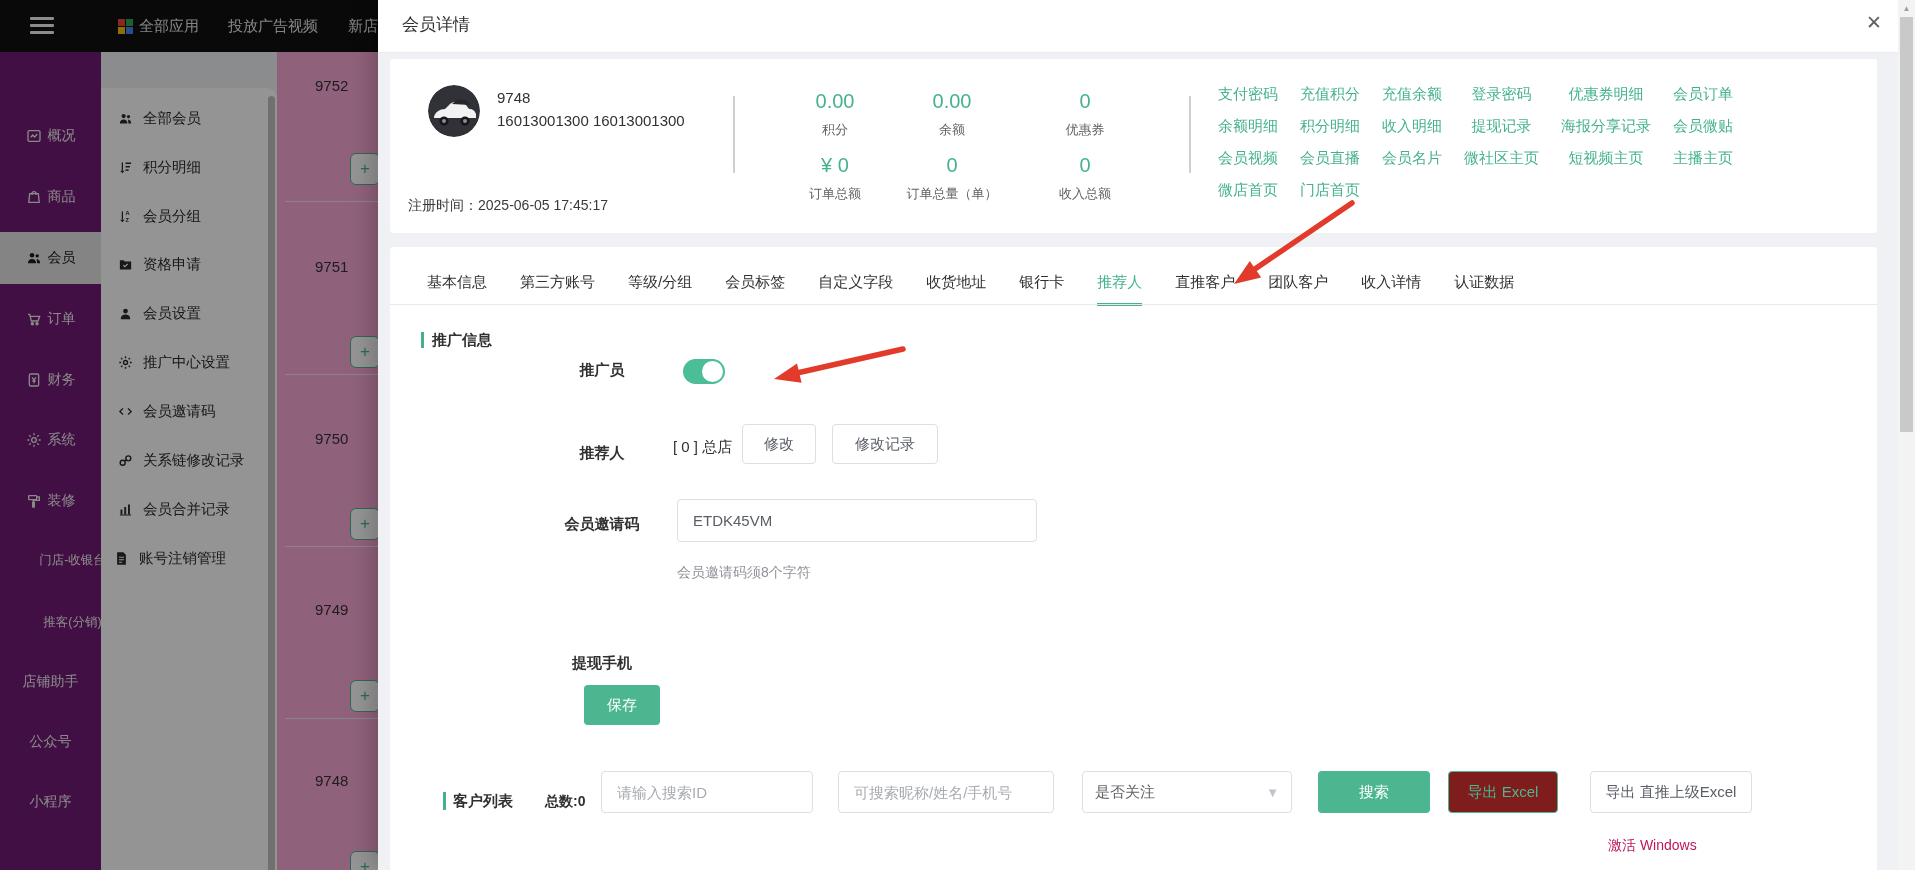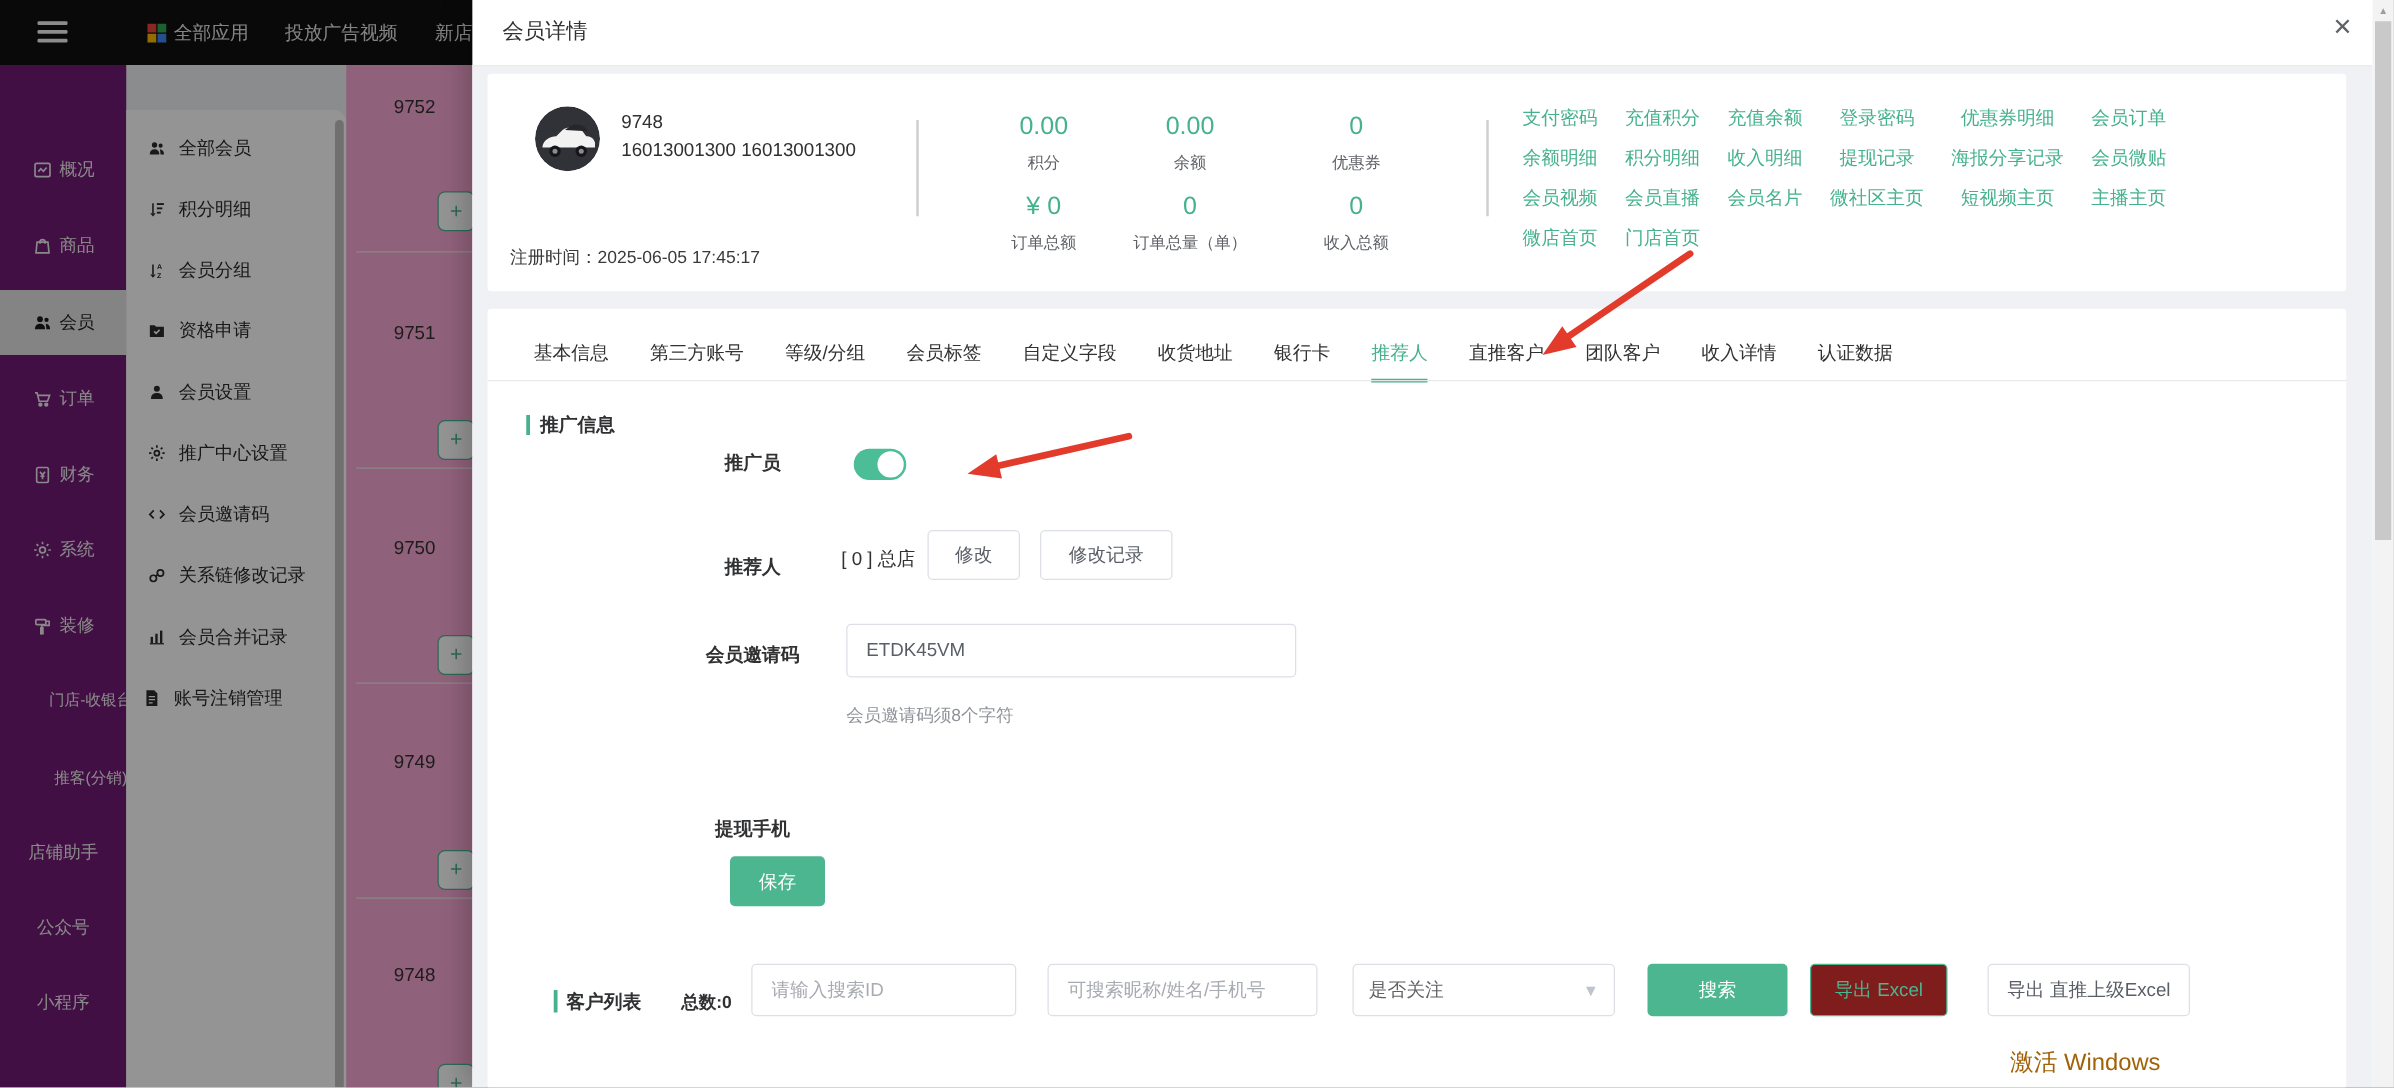--- a/index.html
+++ b/index.html
@@ -71,21 +71,21 @@
   .btn.outline-green{background:#7f1d1d; border:1px solid var(--accent-btn); color:var(--accent-btn);}
 
   .text-input{position:absolute; border:1px solid #dcdfe6; border-radius:4px; font-size:15px; color:#5a5e66; padding:0 15px; outline:none; font-family:inherit; background:#fff;}
   .text-input::placeholder{color:#a8abb2;}
   .hint{position:absolute; left:287px; top:317px; font-size:14px; color:#8f9399;}
 
   .select{position:absolute; left:692px; top:524px; width:210px; height:42px; border:1px solid #dcdfe6; border-radius:4px; background:#fff; display:flex; align-items:center; justify-content:space-between; padding:0 12px; font-size:15px; color:#606266; cursor:pointer;}
   .select .chev{color:#bfc3cc; font-size:13px;}
 
   .count{position:absolute; left:155px; top:546px; font-size:14px; font-weight:bold; color:#303133;}
-  .watermark{position:absolute; left:1218px; top:590px; font-size:19px; color:#a16207;}
+  .watermark{position:absolute; left:1218px; top:590px; font-size:14px; color:#be185d;}
 
   
   .scrollbar{left:1898px; top:0; width:17px; height:870px; background:#f3f3f3; z-index:4;}
   .scroll-up{position:absolute; left:0; top:2px; width:17px; height:14px; color:#9e9e9e; font-size:8px; text-align:center; line-height:14px;}
   .scroll-thumb{position:absolute; left:2px; top:17px; width:13px; height:415px; background:#c9c9c9;}
 
   .arrows{left:0; top:0; width:1915px; height:870px; z-index:6; pointer-events:none;}
 </style>
 </head>
 <body>

